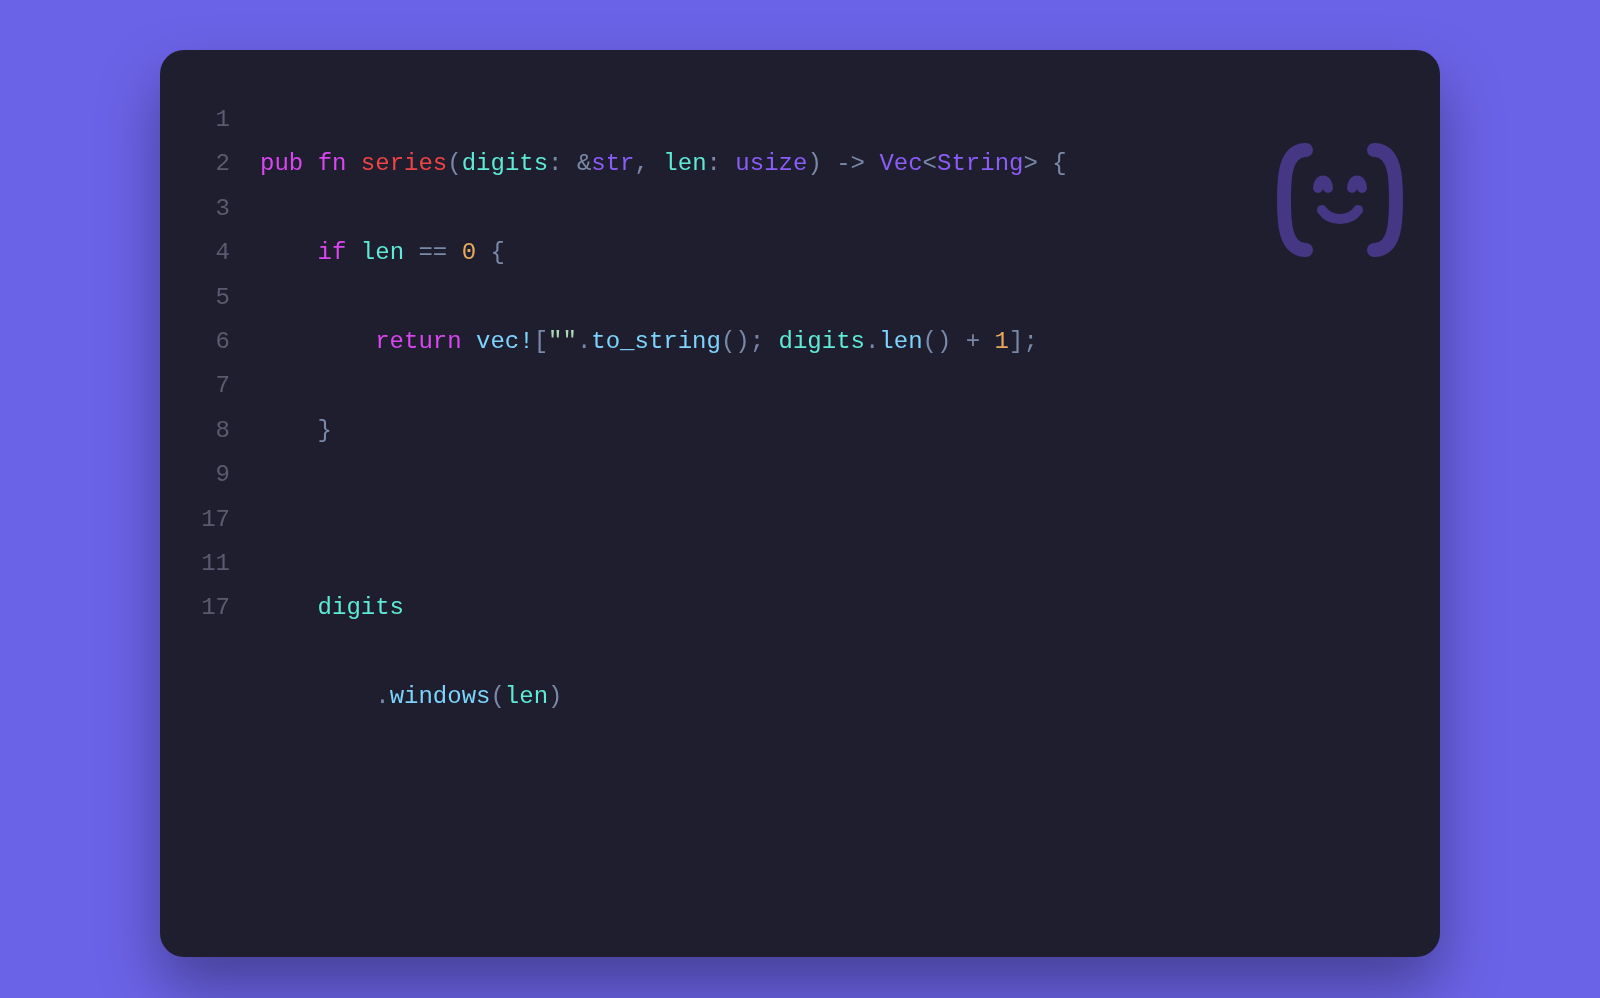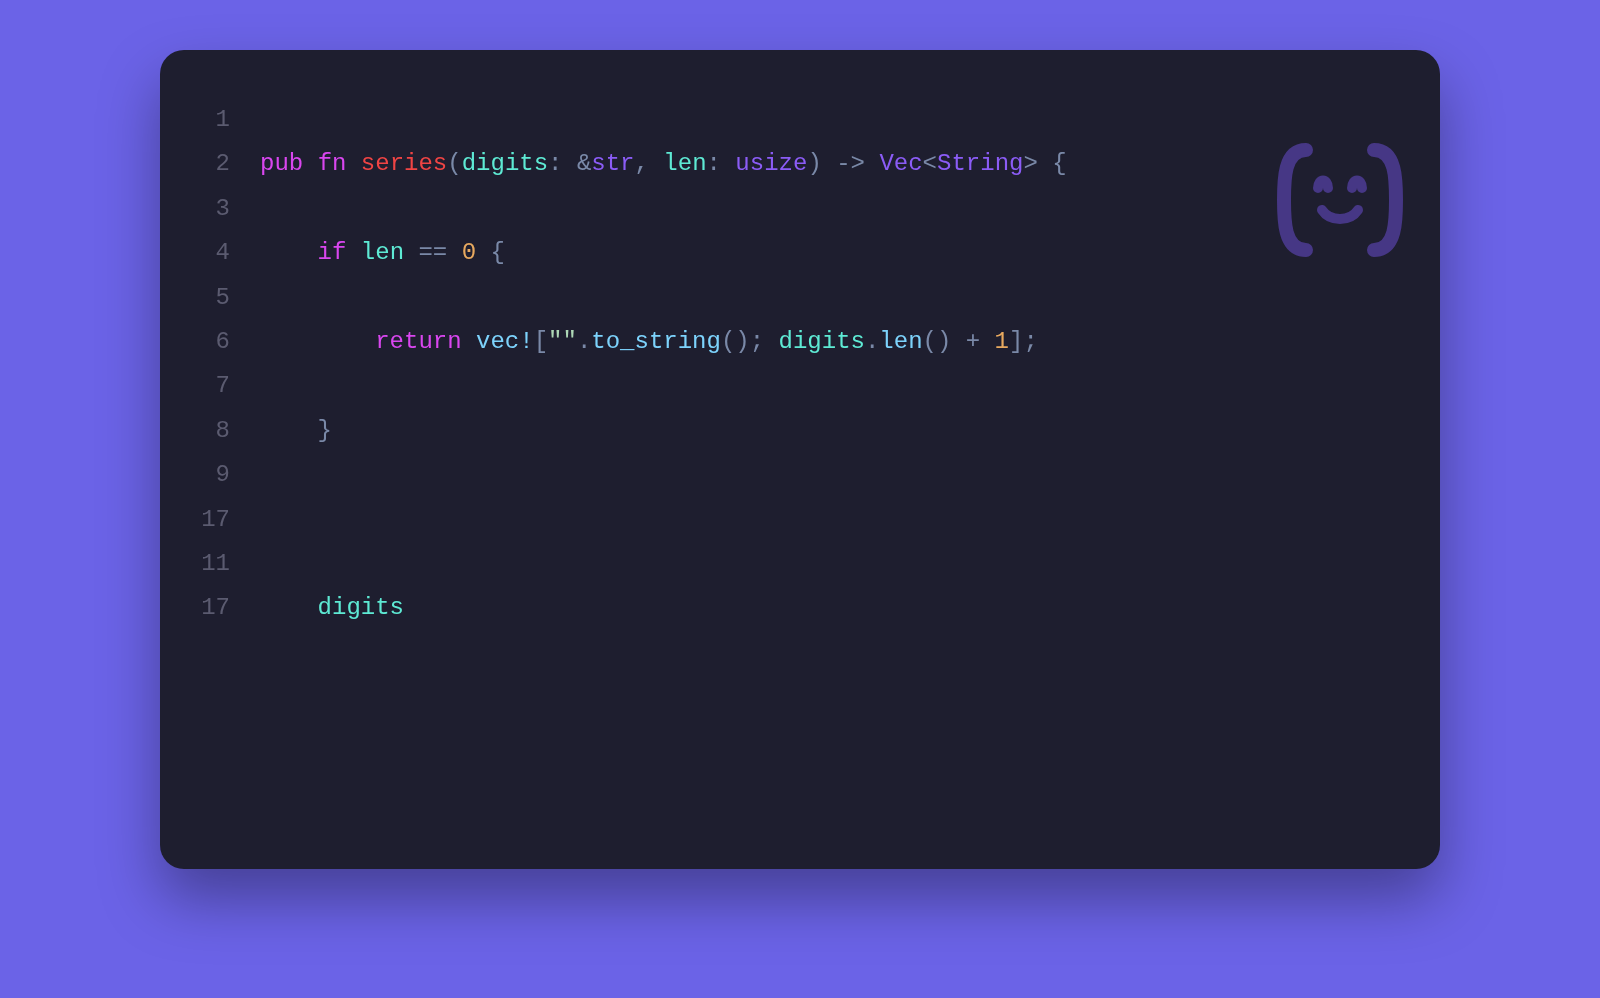--- a/index.html
+++ b/index.html
@@ -90,18 +90,19 @@
       <div>11</div>
       <div>17</div>
     </div>
     <div class="code">
 <div><span class="kw">pub</span> <span class="kw">fn</span> <span class="fn">series</span><span class="op">(</span><span class="id">digits</span><span class="op">:</span><span class="op"> &amp;</span><span class="type">str</span><span class="op">,</span><span class="id"> len</span><span class="op">:</span><span class="type"> usize</span><span class="op">)</span><span class="op"> -&gt; </span><span class="type">Vec</span><span class="op">&lt;</span><span class="type">String</span><span class="op">&gt;</span><span class="op"> {</span></div>
 <div><span>    </span><span class="kw">if</span><span> </span><span class="id">len</span><span class="op"> == </span><span class="lit">0</span><span class="op"> {</span></div>
 <div><span>        </span><span class="kw">return</span><span> </span><span class="call">vec!</span><span class="op">[</span><span class="str">""</span><span class="op">.</span><span class="call">to_string</span><span class="op">(); </span><span class="id">digits</span><span class="op">.</span><span class="call">len</span><span class="op">()</span><span class="op"> + </span><span class="lit">1</span><span class="op">];</span></div>
 <div><span>    </span><span class="op">}</span></div>
 <div><span></span>&nbsp;</div>
 <div><span>    </span><span class="id">digits</span></div>
+<div><span>        </span><span class="op">.</span><span class="call">windows</span><span class="op">(</span><span class="id">len</span><span class="op">)</span></div>
 
 
     </div>
   </div>
 
 </div>
 
 </body></html>

